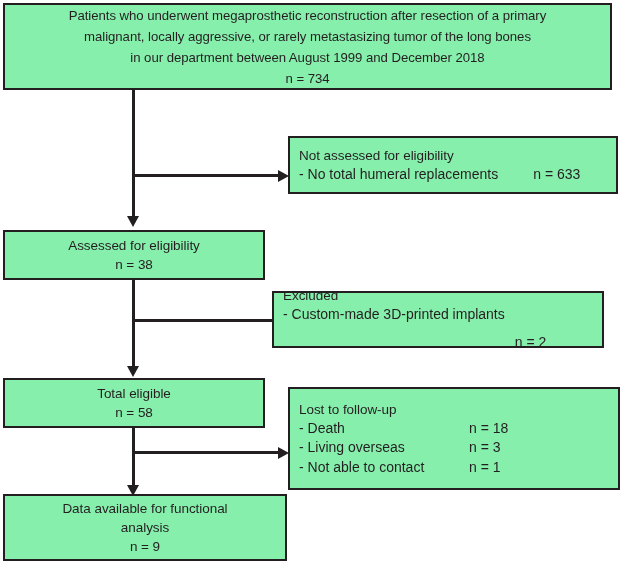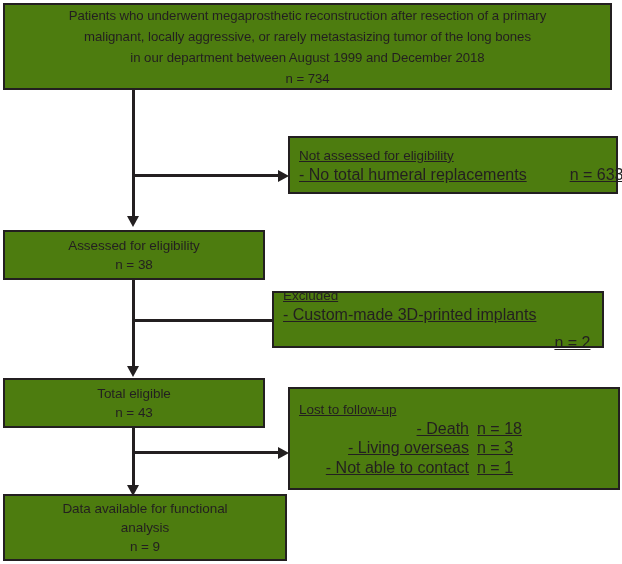--- a/index.html
+++ b/index.html
@@ -14,58 +14,56 @@
     height: 564px;
     background: #ffffff;
     font-family: "Liberation Sans", "DejaVu Sans", sans-serif;
     color: #231f20;
     overflow: hidden;
   }
   .box {
     position: absolute;
     box-sizing: border-box;
     border: 2.5px solid #231f20;
-    background: #4d7c0f;
+    background: #86efac;
     z-index: 3;
   }
   .box-center {
     display: flex;
     flex-direction: column;
     align-items: center;
     justify-content: center;
     text-align: center;
   }
   .box-left {
     display: flex;
     flex-direction: column;
     align-items: flex-start;
     justify-content: center;
-    text-align: right;
-    text-decoration: underline;
+    text-align: left;
   }
   .line-text {
     font-size: 13.5px;
     line-height: 19px;
     white-space: nowrap;
     letter-spacing: -0.05px;
   }
   #box-source .line-text {
     font-size: 13.2px;
     line-height: 21px;
   }
   .pad-left {
     padding-left: 9px;
   }
   .row {
     display: flex;
     flex-direction: row;
     white-space: nowrap;
-    font-size: 16px;
+    font-size: 14px;
     line-height: 19.5px;
-    gap: 8px;
   }
   .row .label {
     display: inline-block;
   }
   .row .count {
     display: inline-block;
   }
   
   .vline {
     position: absolute;
@@ -144,21 +142,21 @@
   <div class="box box-left" style="left:272px; top:291px; width:332px; height:57px;">
     <div class="line-text pad-left">Excluded</div>
     <div class="row pad-left">
       <span class="label">- Custom-made 3D-printed implants</span>
       <span class="count" style="margin-left:10px;margin-top:28px;">n = 2</span>
     </div>
   </div>
 
   <div class="box box-center" style="left:3px; top:378px; width:262px; height:50px;">
     <div class="line-text">Total eligible</div>
-    <div class="line-text">n = 43</div>
+    <div class="line-text">n = 58</div>
   </div>
 
   <div class="box box-left" style="left:288px; top:387px; width:332px; height:103px;">
     <div class="line-text pad-left">Lost to follow-up</div>
     <div class="row pad-left">
       <span class="label" style="width:170px;">- Death</span>
       <span class="count">n = 18</span>
     </div>
     <div class="row pad-left">
       <span class="label" style="width:170px;">- Living overseas</span>

